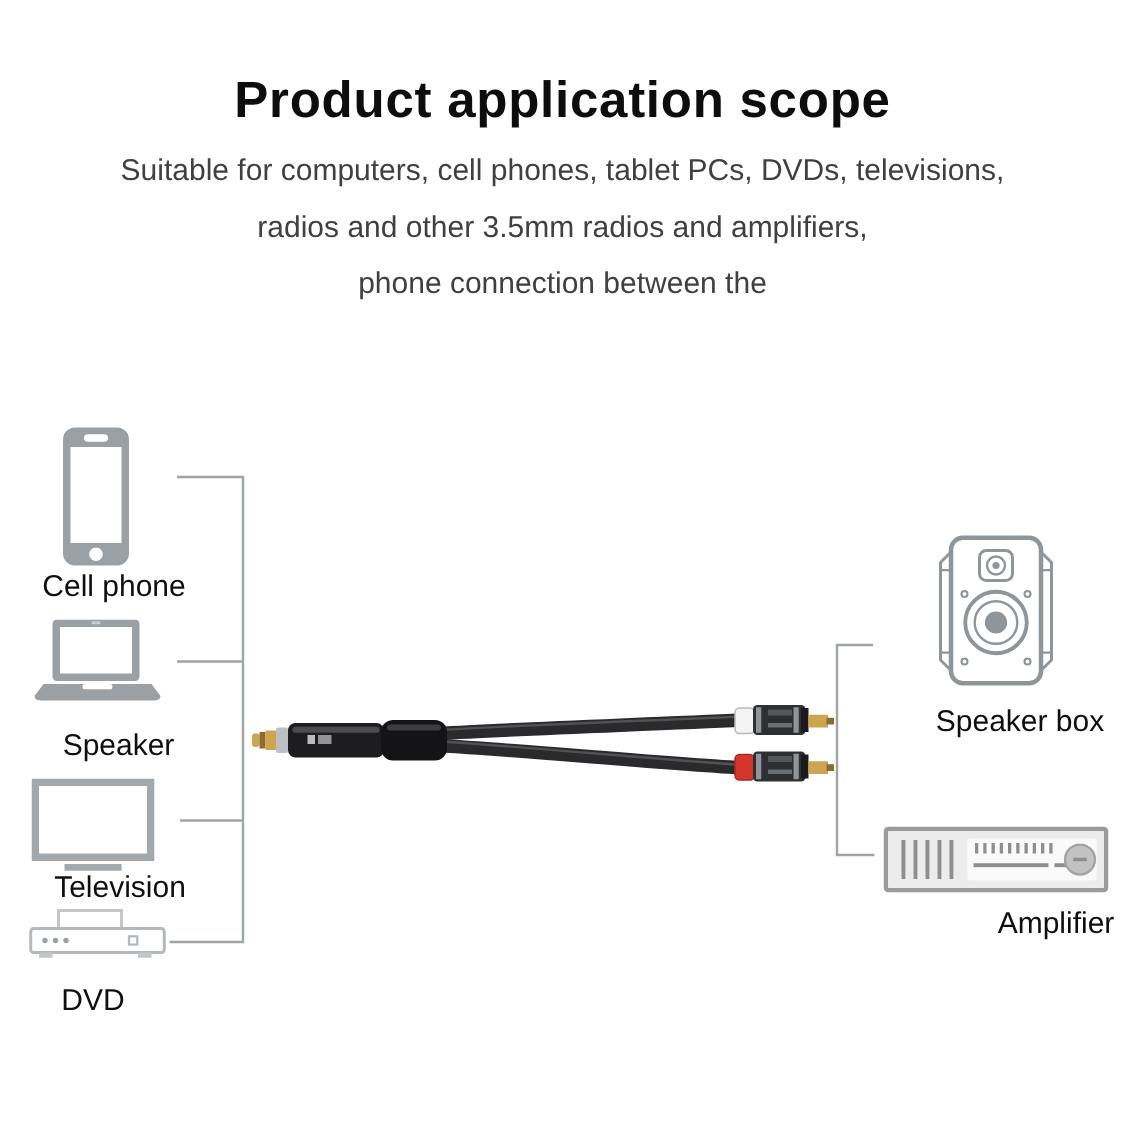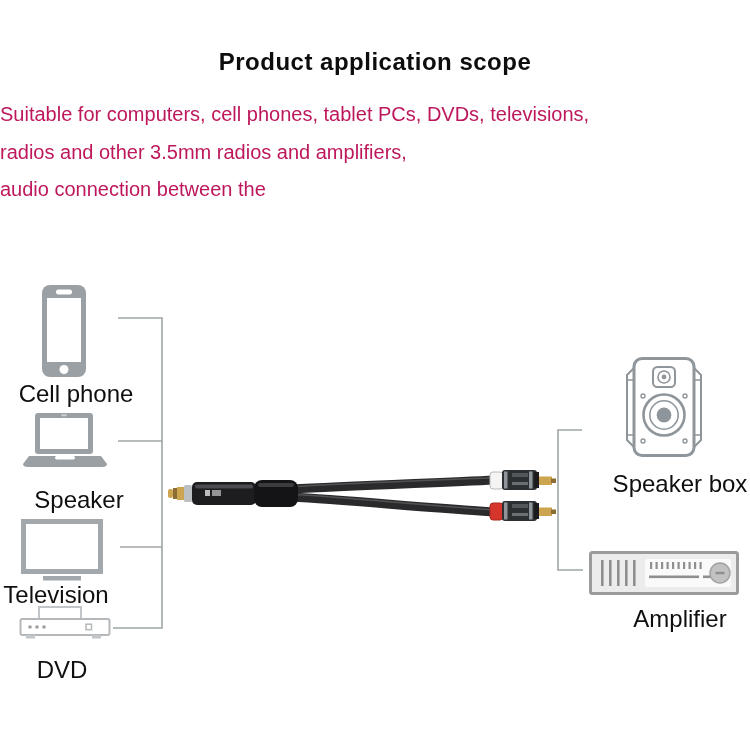--- a/index.html
+++ b/index.html
@@ -7,44 +7,44 @@
     --line-gray:#9fa5a5;
     --ink:#111111;
   }
   html,body{margin:0;padding:0;background:#ffffff;}
   .canvas{
     position:relative;width:750px;height:750px;background:#ffffff;overflow:hidden;
     font-family:"Liberation Sans", sans-serif;color:var(--ink);
   }
   .page-title{
     position:absolute;left:0;top:48px;width:750px;text-align:center;
-    font-size:24px;font-weight:bold;letter-spacing:0.5px;color:#0d0d0d;margin:0;
+    font-size:34px;font-weight:bold;letter-spacing:0.5px;color:#0d0d0d;margin:0;
   }
   .subtitle{
-    position:absolute;left:0;top:96px;width:750px;
-    font-size:20px;line-height:37.5px;color:#be185d;
+    position:absolute;left:0;top:96px;width:750px;text-align:center;
+    font-size:20px;line-height:37.5px;color:#404040;
   }
   .dev-label{
     position:absolute;transform:translateX(-50%);white-space:nowrap;
-    font-size:24px;color:#0f0f0f;
+    font-size:20px;color:#0f0f0f;
   }
   .abs{position:absolute;}
   svg{display:block;}
 </style>
 </head>
 <body>
 
 <div class="canvas">
 
   <h1 class="page-title">Product application scope</h1>
 
   <div class="subtitle">
     <div>Suitable for computers, cell phones, tablet PCs, DVDs, televisions,</div>
     <div>radios and other 3.5mm radios and amplifiers,</div>
-    <div>audio connection between the</div>
+    <div>phone connection between the</div>
   </div>
 
   <svg class="abs" style="left:0;top:0" width="750" height="750" viewBox="0 0 750 750">
 
     <g stroke="#9fa5a5" stroke-width="1.6" fill="none">
       <path d="M118 318 H162 V628 H113"></path>
       <path d="M118 441 H162"></path>
       <path d="M120 547 H162"></path>
     </g>
 
@@ -168,18 +168,18 @@
     <rect x="105" y="11" width="2.2" height="7" fill="#8f8f8f"></rect>
     <rect x="110.5" y="11" width="2.2" height="7" fill="#8f8f8f"></rect>
     <rect x="60" y="24.5" width="50" height="2.6" fill="#8f8f8f"></rect>
     <rect x="114" y="24.5" width="8" height="2.6" fill="#8f8f8f"></rect>
     <circle cx="131" cy="22" r="10" fill="#c2c2c2" stroke="#a3a3a3" stroke-width="1.5"></circle>
     <rect x="126.5" y="20.8" width="9" height="2.4" fill="#8f8f8f"></rect>
   </svg>
 
   <div class="dev-label" style="left:76px;top:380px">Cell phone</div>
   <div class="dev-label" style="left:79px;top:486px">Speaker</div>
-  <div class="dev-label" style="left:56px;top:581px">Television</div>
+  <div class="dev-label" style="left:80px;top:581px">Television</div>
   <div class="dev-label" style="left:62px;top:656px">DVD</div>
   <div class="dev-label" style="left:680px;top:470px">Speaker box</div>
-  <div class="dev-label" style="left:680px;top:605px">Amplifier</div>
+  <div class="dev-label" style="left:704px;top:605px">Amplifier</div>
 
 </div>
 
 </body></html>

